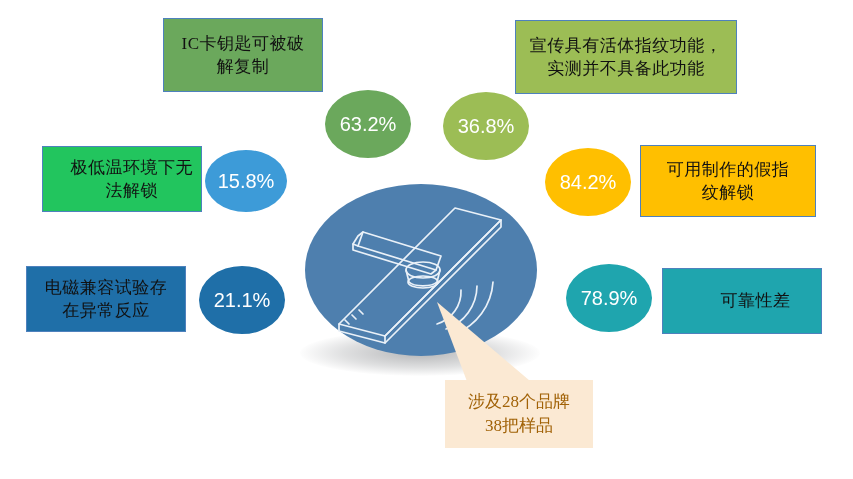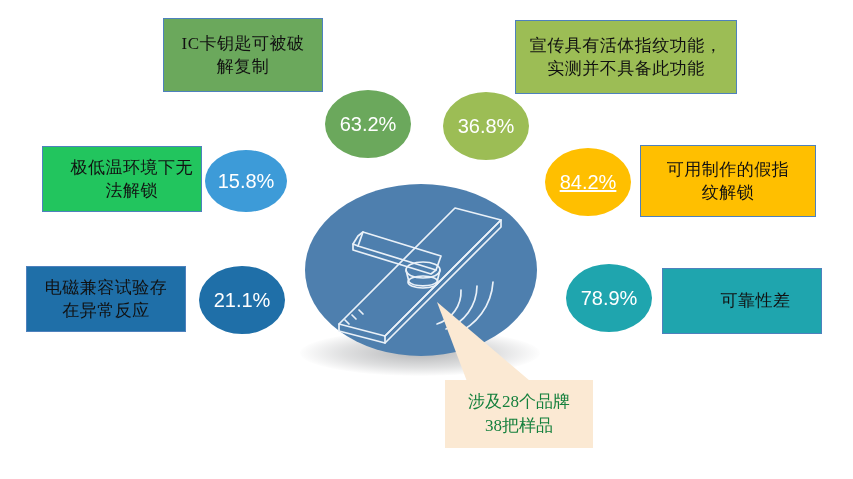--- a/index.html
+++ b/index.html
@@ -45,21 +45,21 @@
     font-family:"Liberation Sans","DejaVu Sans",sans-serif;
     font-size:20px;
     letter-spacing:0px;
   }
 
   
   .callout-body{
     position:absolute;left:445px;top:380px;width:148px;height:68px;
     background:#FBE9D3;
     display:flex;align-items:center;justify-content:center;
-    text-align:center;color:#15803d;font-size:17px;line-height:1.4;
+    text-align:center;color:#a16207;font-size:17px;line-height:1.4;
   }
   .callout-tail{position:absolute;left:415px;top:300px;width:190px;height:100px;}
 </style>
 </head>
 <body>
 
 <div id="stage">
 
   <div class="center-shadow"></div>
   <div class="center-circle">
@@ -119,21 +119,21 @@
   <div class="box" style="left:42px;top:146px;width:160px;height:66px;background:#22c55e;justify-content:flex-end;">
     <div>
       <div>极低温环境下无</div>
       <div>法解锁</div>
     </div>
   </div>
   <div class="bubble" style="left:205px;top:150px;width:82px;height:62px;background:#3D9BD8;">
     <span>15.8%</span>
   </div>
 
-  <div class="bubble" style="left:545px;top:148px;width:86px;height:68px;background:#FFBF00;text-decoration:underline;">
+  <div class="bubble" style="left:545px;top:148px;width:86px;height:68px;background:#FFBF00;">
     <span>84.2%</span>
   </div>
   <div class="box" style="left:640px;top:145px;width:176px;height:72px;background:#FFBF00;">
     <div>
       <div>可用制作的假指</div>
       <div>纹解锁</div>
     </div>
   </div>
 
   <div class="box" style="left:26px;top:266px;width:160px;height:66px;background:#1F6FA8;">

